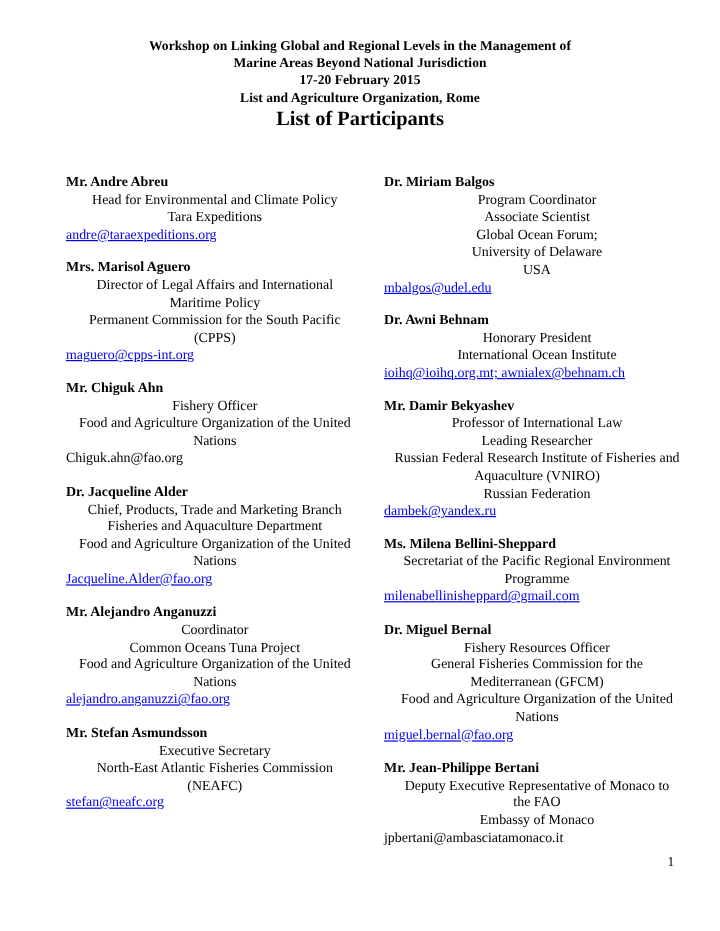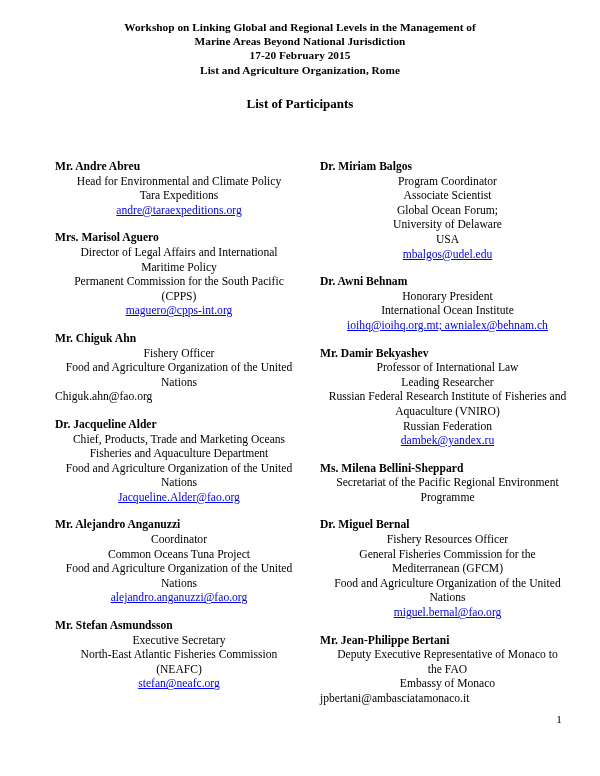--- a/index.html
+++ b/index.html
@@ -17,47 +17,46 @@
   }
   .page {
     position: relative;
     width: 600px;
     height: 776px;
     box-sizing: border-box;
   }
 
   
   .header {
-    padding-top: 20px;
+    padding-top: 32px;
     text-align: center;
   }
   .header-line {
     font-weight: bold;
     font-size: 11.3px;
     line-height: 14.2px;
     letter-spacing: 0.02px;
   }
   .doc-title {
     text-align: center;
     font-weight: bold;
-    font-size: 13px;
+    font-size: 17px;
     line-height: 20px;
-    margin-top: 17px;
   }
 
   
   .columns {
     position: absolute;
     top: 145px;
     left: 0;
     width: 600px;
   }
   .col {
     position: absolute;
-    top: 15px;
+    top: 0;
   }
   .col-left {
     left: 55px;
     width: 248px;
   }
   .col-right {
     left: 320px;
     width: 255px;
   }
 
@@ -74,21 +73,20 @@
     line-height: 14.6px;
     text-align: center;
   }
   .email-link {
     font-size: 11.6px;
     line-height: 14.6px;
     color: #0000ee;
     text-decoration: underline;
     cursor: pointer;
     display: block;
-    text-align: center;
   }
   .email-plain {
     font-size: 11.6px;
     line-height: 14.6px;
     color: #000000;
     display: block;
   }
 
   
   .page-number {
@@ -130,21 +128,21 @@
         </div>
         <div class="entry">
           <div class="entry-name">Mr. Chiguk Ahn</div>
           <div class="entry-line">Fishery Officer</div>
           <div class="entry-line">Food and Agriculture Organization of the United</div>
           <div class="entry-line">Nations</div>
           <div class="email-plain">Chiguk.ahn@fao.org</div>
         </div>
         <div class="entry">
           <div class="entry-name">Dr. Jacqueline Alder</div>
-          <div class="entry-line">Chief, Products, Trade and Marketing Oceans</div>
+          <div class="entry-line">Chief, Products, Trade and Marketing Branch</div>
           <div class="entry-line">Fisheries and Aquaculture Department</div>
           <div class="entry-line">Food and Agriculture Organization of the United</div>
           <div class="entry-line">Nations</div>
           <a class="email-link" href="#">Jacqueline.Alder@fao.org</a>
         </div>
         <div class="entry">
           <div class="entry-name">Mr. Alejandro Anganuzzi</div>
           <div class="entry-line">Coordinator</div>
           <div class="entry-line">Common Oceans Tuna Project</div>
           <div class="entry-line">Food and Agriculture Organization of the United</div>
@@ -181,20 +179,21 @@
           <div class="entry-line">Leading Researcher</div>
           <div class="entry-line">Russian Federal Research Institute of Fisheries and</div>
           <div class="entry-line">Aquaculture (VNIRO)</div>
           <div class="entry-line">Russian Federation</div>
           <a class="email-link" href="#">dambek@yandex.ru</a>
         </div>
         <div class="entry">
           <div class="entry-name">Ms. Milena Bellini-Sheppard</div>
           <div class="entry-line">Secretariat of the Pacific Regional Environment</div>
           <div class="entry-line">Programme</div>
+          <a class="email-link" href="#">milenabellinisheppard@gmail.com</a>
         </div>
         <div class="entry">
           <div class="entry-name">Dr. Miguel Bernal</div>
           <div class="entry-line">Fishery Resources Officer</div>
           <div class="entry-line">General Fisheries Commission for the</div>
           <div class="entry-line">Mediterranean (GFCM)</div>
           <div class="entry-line">Food and Agriculture Organization of the United</div>
           <div class="entry-line">Nations</div>
           <a class="email-link" href="#">miguel.bernal@fao.org</a>
         </div>

